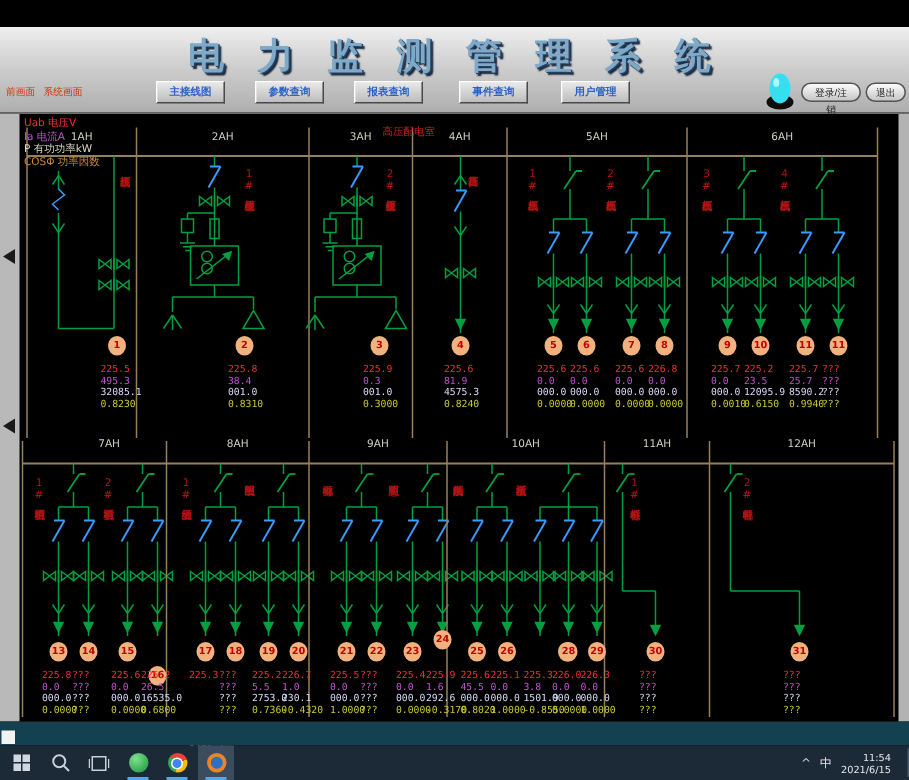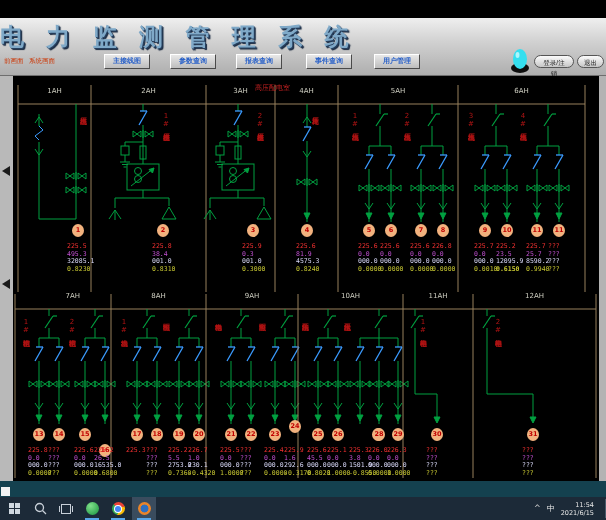--- a/index.html
+++ b/index.html
@@ -9,21 +9,21 @@
   
   #titlebar{position:absolute;left:0;top:0;width:606px;height:18px;background:#f1f1f1;
             border-bottom:1px solid #c8c8c8;}
   #titlebar .t1{position:absolute;left:3px;top:1px;font-size:6.5px;color:#333;}
   #titlebar .t2{position:absolute;left:3px;top:9.5px;font-size:6.5px;color:#333;}
 
   
   #header{position:absolute;left:0;top:18px;width:606px;height:57px;
           background:linear-gradient(180deg,#efefef 0%,#d2d2d2 40%,#aeaeae 100%);
           border-bottom:1px solid #6e6e6e;}
-  #bigtitle{position:absolute;left:0;right:0;top:3px;text-align:left;
+  #bigtitle{position:absolute;left:0;right:0;top:3px;text-align:center;
             font-size:24px;font-weight:bold;letter-spacing:7px;color:#7fa9c8;
             text-shadow:1px 1px 0 #27405f,2px 2px 1px #16263d;}
   .hlink{position:absolute;top:39px;font-size:6.5px;color:#cc3300;cursor:pointer;}
   .navbtn{position:absolute;top:36px;width:46px;height:15px;font-size:7px;font-weight:bold;
           color:#2b62c8;background:linear-gradient(#e8e8e8,#bdbdbd);
           border-top:1px solid #ffffff;border-left:1px solid #ffffff;
           border-right:1px solid #4a4a4a;border-bottom:1px solid #4a4a4a;
           text-align:center;line-height:13px;cursor:pointer;
           font-family:"DejaVu Sans",sans-serif;padding:0;}
   .oval{position:absolute;top:37px;height:13px;border:1px solid #555;border-radius:9px;
@@ -558,20 +558,26 @@
         <line x1="460" y1="218" x2="460" y2="402" stroke="#97805c" stroke-width="1"></line>
         <line x1="474" y1="233" x2="474" y2="240" stroke="#00a040" stroke-width="1"></line>
         <line x1="470" y1="252" x2="478" y2="240" stroke="#00a040" stroke-width="1.2"></line>
         <line x1="478" y1="240" x2="482" y2="240" stroke="#00a040" stroke-width="1.2"></line>
         <line x1="474" y1="252" x2="474" y2="318" stroke="#00a040" stroke-width="1"></line>
         <line x1="474" y1="318" x2="520" y2="318" stroke="#00a040" stroke-width="1"></line>
         <line x1="520" y1="318" x2="520" y2="344" stroke="#00a040" stroke-width="1"></line>
         <polygon points="517,341 523,341 520,347" fill="#00a040" stroke="#00a040" stroke-width="1"></polygon>
       </svg>
     <div id="overlay">
+      <div id="legend">
+        <div style="color: rgb(240, 48, 48);">Uab 电压V</div>
+        <div style="color: rgb(192, 80, 208);">Ia  电流A</div>
+        <div style="color: rgb(216, 216, 200);">P 有功功率kW</div>
+        <div style="color: rgb(204, 136, 51);">COSΦ 功率因数</div>
+      </div>
       <div id="roomtitle">高压配电室</div>
     <div class="bay-label" style="left: 24.5px; top: 11px;">1AH</div>
         <div class="vlabel" style="left: 66px; top: 36px; height: 106px;">高压进线柜</div>
         <div class="mcirc" style="left: 59px; top: 148px;">1</div>
         <div class="vals" style="left: 54px; top: 167px;">
           <span style="color: rgb(240, 48, 48);">225.5</span>
           <span style="color: rgb(192, 80, 208);">495.3</span>
           <span style="color: rgb(216, 216, 248);">32085.1</span>
           <span style="color: rgb(200, 200, 50);">0.8230</span>
         </div>
@@ -641,21 +647,21 @@
           <span style="color: rgb(240, 48, 48);">225.7</span>
           <span style="color: rgb(192, 80, 208);">0.0</span>
           <span style="color: rgb(216, 216, 248);">000.0</span>
           <span style="color: rgb(200, 200, 50);">0.0010</span>
         </div>
         <div class="mcirc" style="left: 488px; top: 148px;">10</div>
         <div class="vals" style="left: 483px; top: 167px;">
           <span style="color: rgb(240, 48, 48);">225.2</span>
           <span style="color: rgb(192, 80, 208);">23.5</span>
           <span style="color: rgb(216, 216, 248);">12095.9</span>
-          <span style="color: rgb(200, 200, 50); font-weight: bold;">0.6150</span>
+          <span style="color: rgb(200, 200, 50);">0.6150</span>
         </div>
         <div class="mcirc" style="left: 518px; top: 148px;">11</div>
         <div class="vals" style="left: 513px; top: 167px;">
           <span style="color: rgb(240, 48, 48);">225.7</span>
           <span style="color: rgb(192, 80, 208);">25.7</span>
           <span style="color: rgb(216, 216, 248);">8590.2</span>
           <span style="color: rgb(200, 200, 50);">0.9940</span>
         </div>
         <div class="mcirc" style="left: 540px; top: 148px;">11</div>
         <div class="vals" style="left: 535px; top: 167px;">

